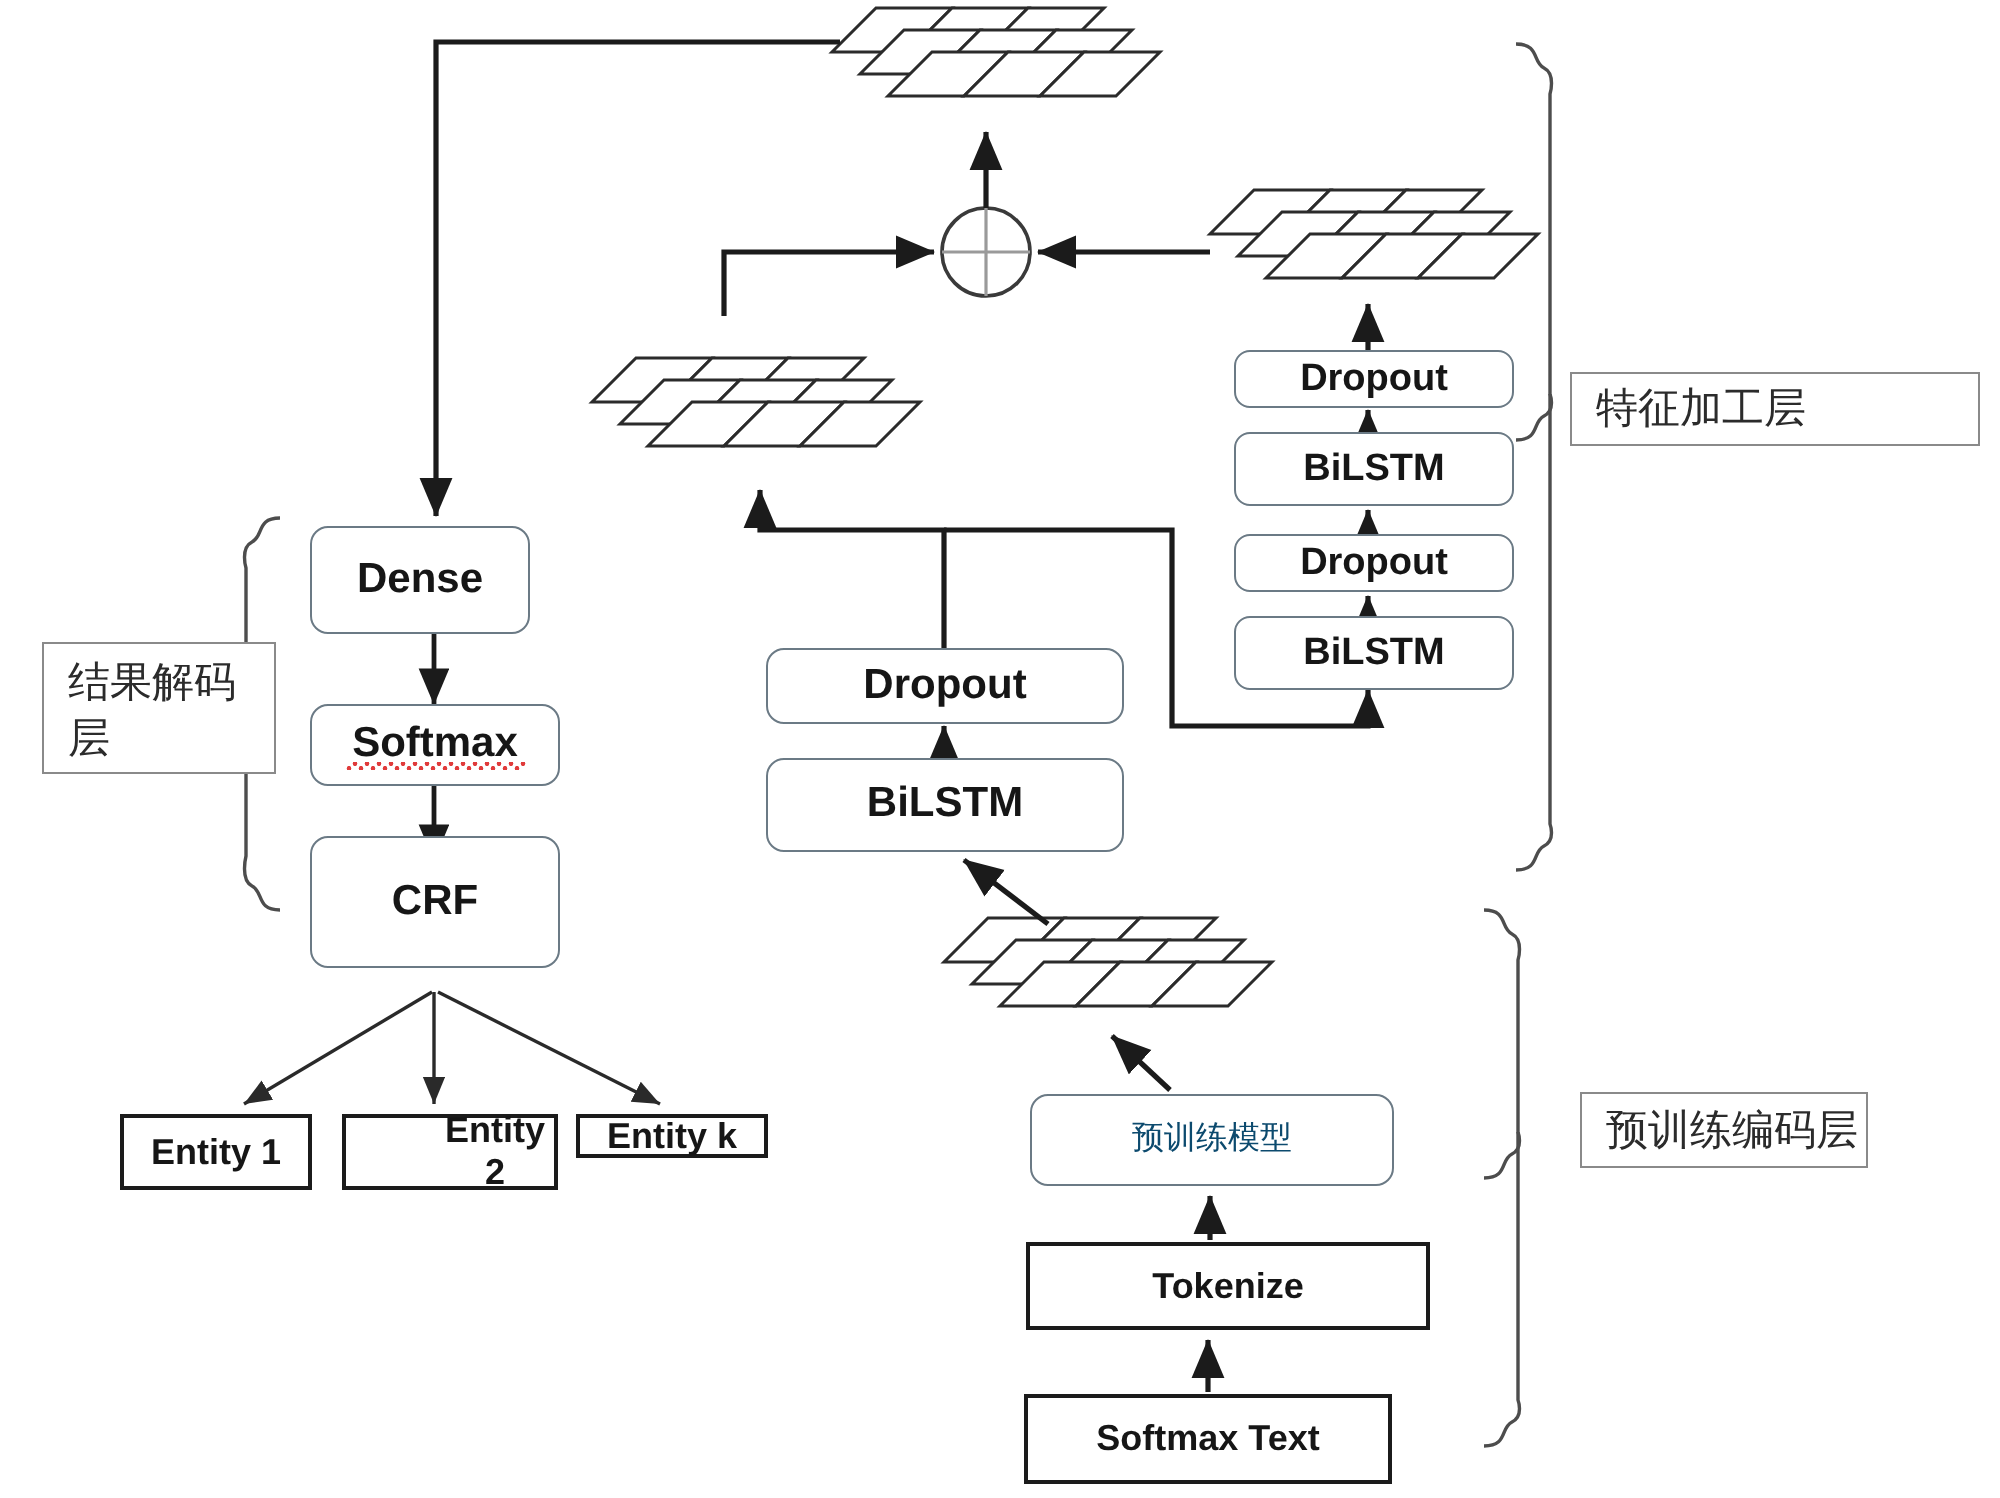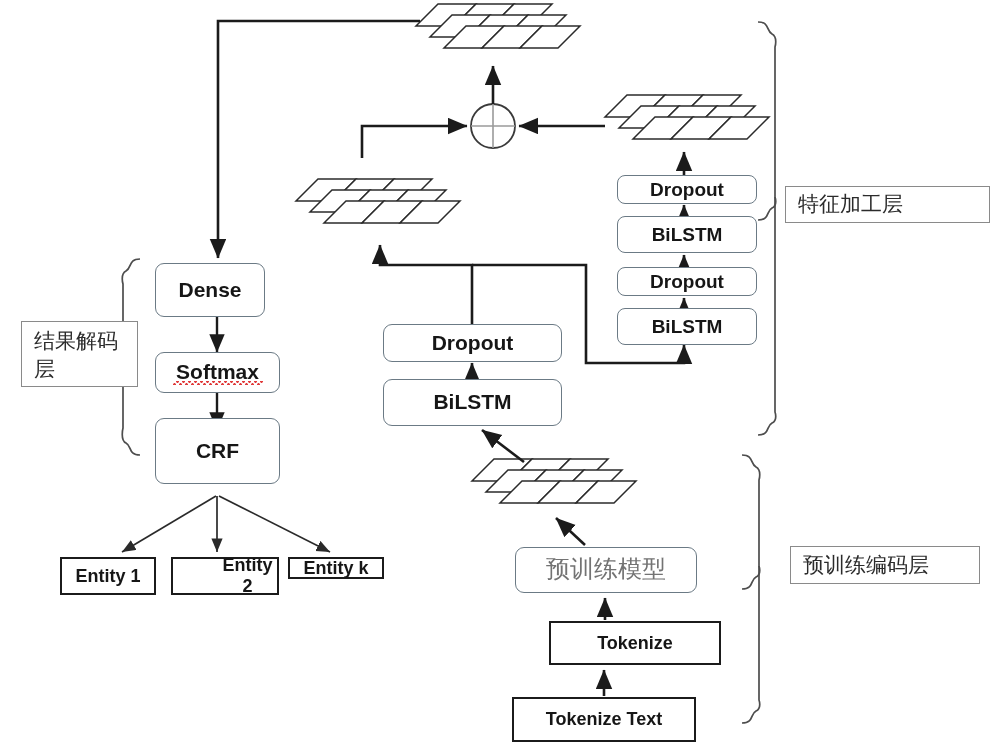--- a/index.html
+++ b/index.html
@@ -72,23 +72,23 @@
     align-items: flex-start;
     padding-top: 6px;
     line-height: 1.32;
     margin-left: 16px;
   }
   .cjk {
     font-family: Liberation Serif, serif;
     font-weight: normal;
   }
   .pretrained-label {
-    font-size: 24px;
+    font-size: 16px;
     font-weight: normal;
-    color: #737373;
+    color: #0c4a6e;
   }
   .squiggle {
     position: relative;
   }
   .squiggle::after {
     content: "";
     position: absolute;
     left: 50%;
     transform: translateX(-50%);
     bottom: 7px;
@@ -289,32 +289,32 @@
   <div class="node rounded-sm" style="left:617px; top:267px; width:140px; height:29px;">
     <span>Dropout</span>
   </div>
   <div class="node rounded-sm" style="left:617px; top:308px; width:140px; height:37px;">
     <span>BiLSTM</span>
   </div>
 
   <div class="node rounded" style="left:515px; top:547px; width:182px; height:46px;">
     <span class="cjk pretrained-label">预训练模型</span>
   </div>
-  <div class="node sharp" style="left:513px; top:621px; width:172px; height:44px;margin-left:36px;">
+  <div class="node sharp" style="left:513px; top:621px; width:202px; height:44px;">
     <span>Tokenize</span>
   </div>
   <div class="node sharp" style="left:512px; top:697px; width:184px; height:45px;">
-    <span>Tokenize Text</span>
+    <span>Softmax Text</span>
   </div>
 
   <div class="node annot two-line cjk" style="left:5px; top:321px; width:117px; height:66px;">
     <span>结果解码层</span>
   </div>
 
   <div class="node annot cjk" style="left:785px; top:186px; width:205px; height:37px;">
     <span>特征加工层</span>
   </div>
 
-  <div class="node annot cjk" style="left:790px; top:546px; width:190px; height:38px;">
+  <div class="node annot cjk" style="left:790px; top:546px; width:144px; height:38px;">
     <span>预训练编码层</span>
   </div>
 
 </div>
 
 </body></html>

